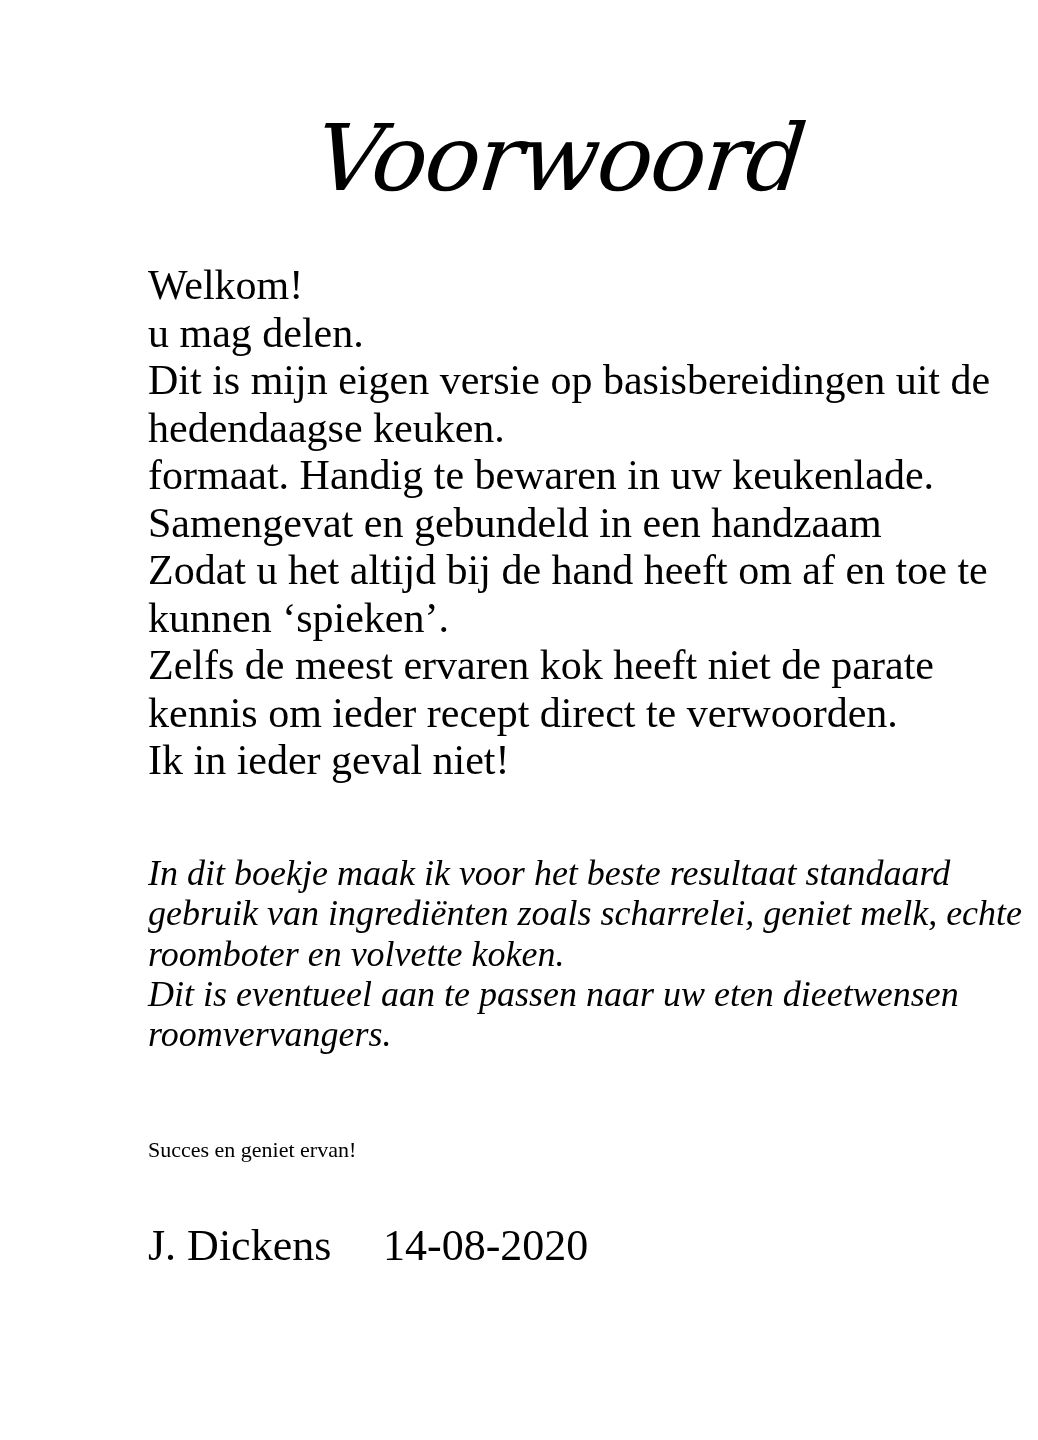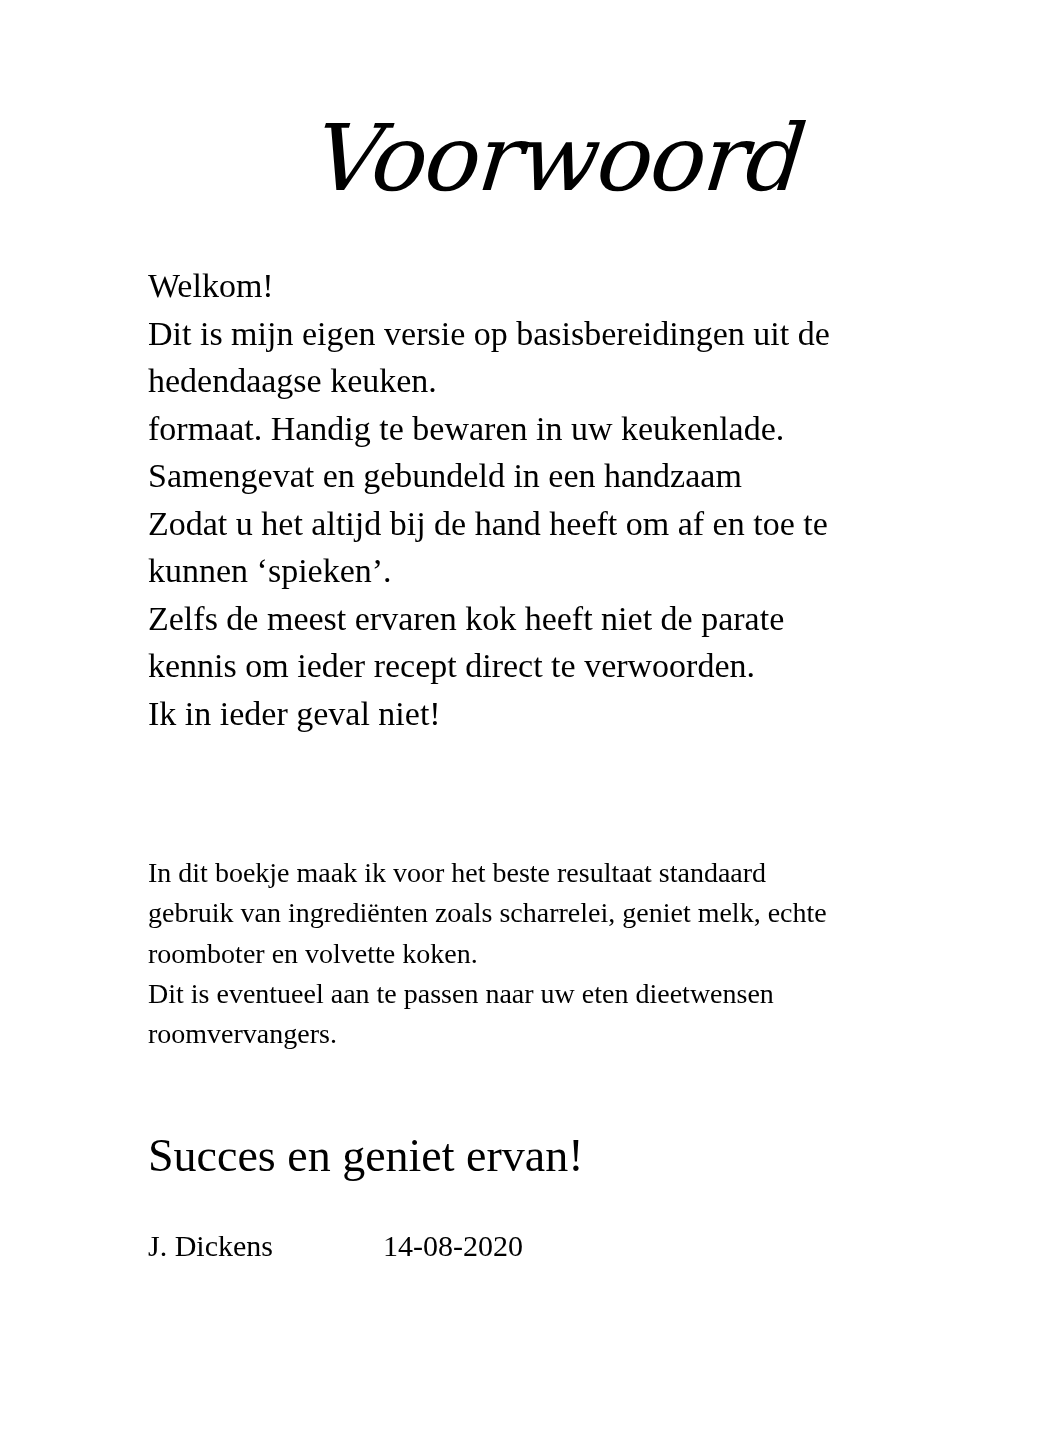--- a/index.html
+++ b/index.html
@@ -28,48 +28,48 @@
     font-weight: 400;
     font-size: 92px;
     line-height: 1.2;
     letter-spacing: -2px;
     transform: skewX(-6deg);
   }
   .intro {
     position: absolute;
     top: 262px;
     left: 148px;
-    font-size: 34px;
+    font-size: 42px;
     line-height: 47.5px;
     white-space: nowrap;
   }
   .note {
     position: absolute;
     top: 853px;
     left: 148px;
-    font-size: 28px;
+    font-size: 36px;
     line-height: 40.3px;
     white-space: nowrap;
+    font-style: italic;
   }
   .closing {
     position: absolute;
     top: 1126px;
     left: 148px;
-    font-size: 46px;
+    font-size: 22px;
     line-height: 47.5px;
     white-space: nowrap;
-    margin-top: 6px;
   }
   .signature {
     position: absolute;
     top: 1222px;
     left: 0;
     width: 856px;
     height: 48px;
-    font-size: 30px;
+    font-size: 44px;
     line-height: 47.5px;
     white-space: nowrap;
   }
   .signature .name {
     position: absolute;
     left: 148px;
   }
   .signature .date {
     position: absolute;
     left: 383px;
@@ -78,20 +78,21 @@
 </style>
 </head>
 <body>
 
 <div class="page">
 
   <h1 class="title">Voorwoord</h1>
 
   <div class="intro">
     <div class="line">Welkom!</div>
+    <div class="line">u mag delen.</div>
     <div class="line">Dit is mijn eigen versie op basisbereidingen uit de</div>
     <div class="line">hedendaagse keuken.</div>
     <div class="line">formaat. Handig te bewaren in uw keukenlade.</div>
     <div class="line">Samengevat en gebundeld in een handzaam</div>
     <div class="line">Zodat u het altijd bij de hand heeft om af en toe te</div>
     <div class="line">kunnen ‘spieken’.</div>
     <div class="line">Zelfs de meest ervaren kok heeft niet de parate</div>
     <div class="line">kennis om ieder recept direct te verwoorden.</div>
     <div class="line">Ik in ieder geval niet!</div>
   </div>

